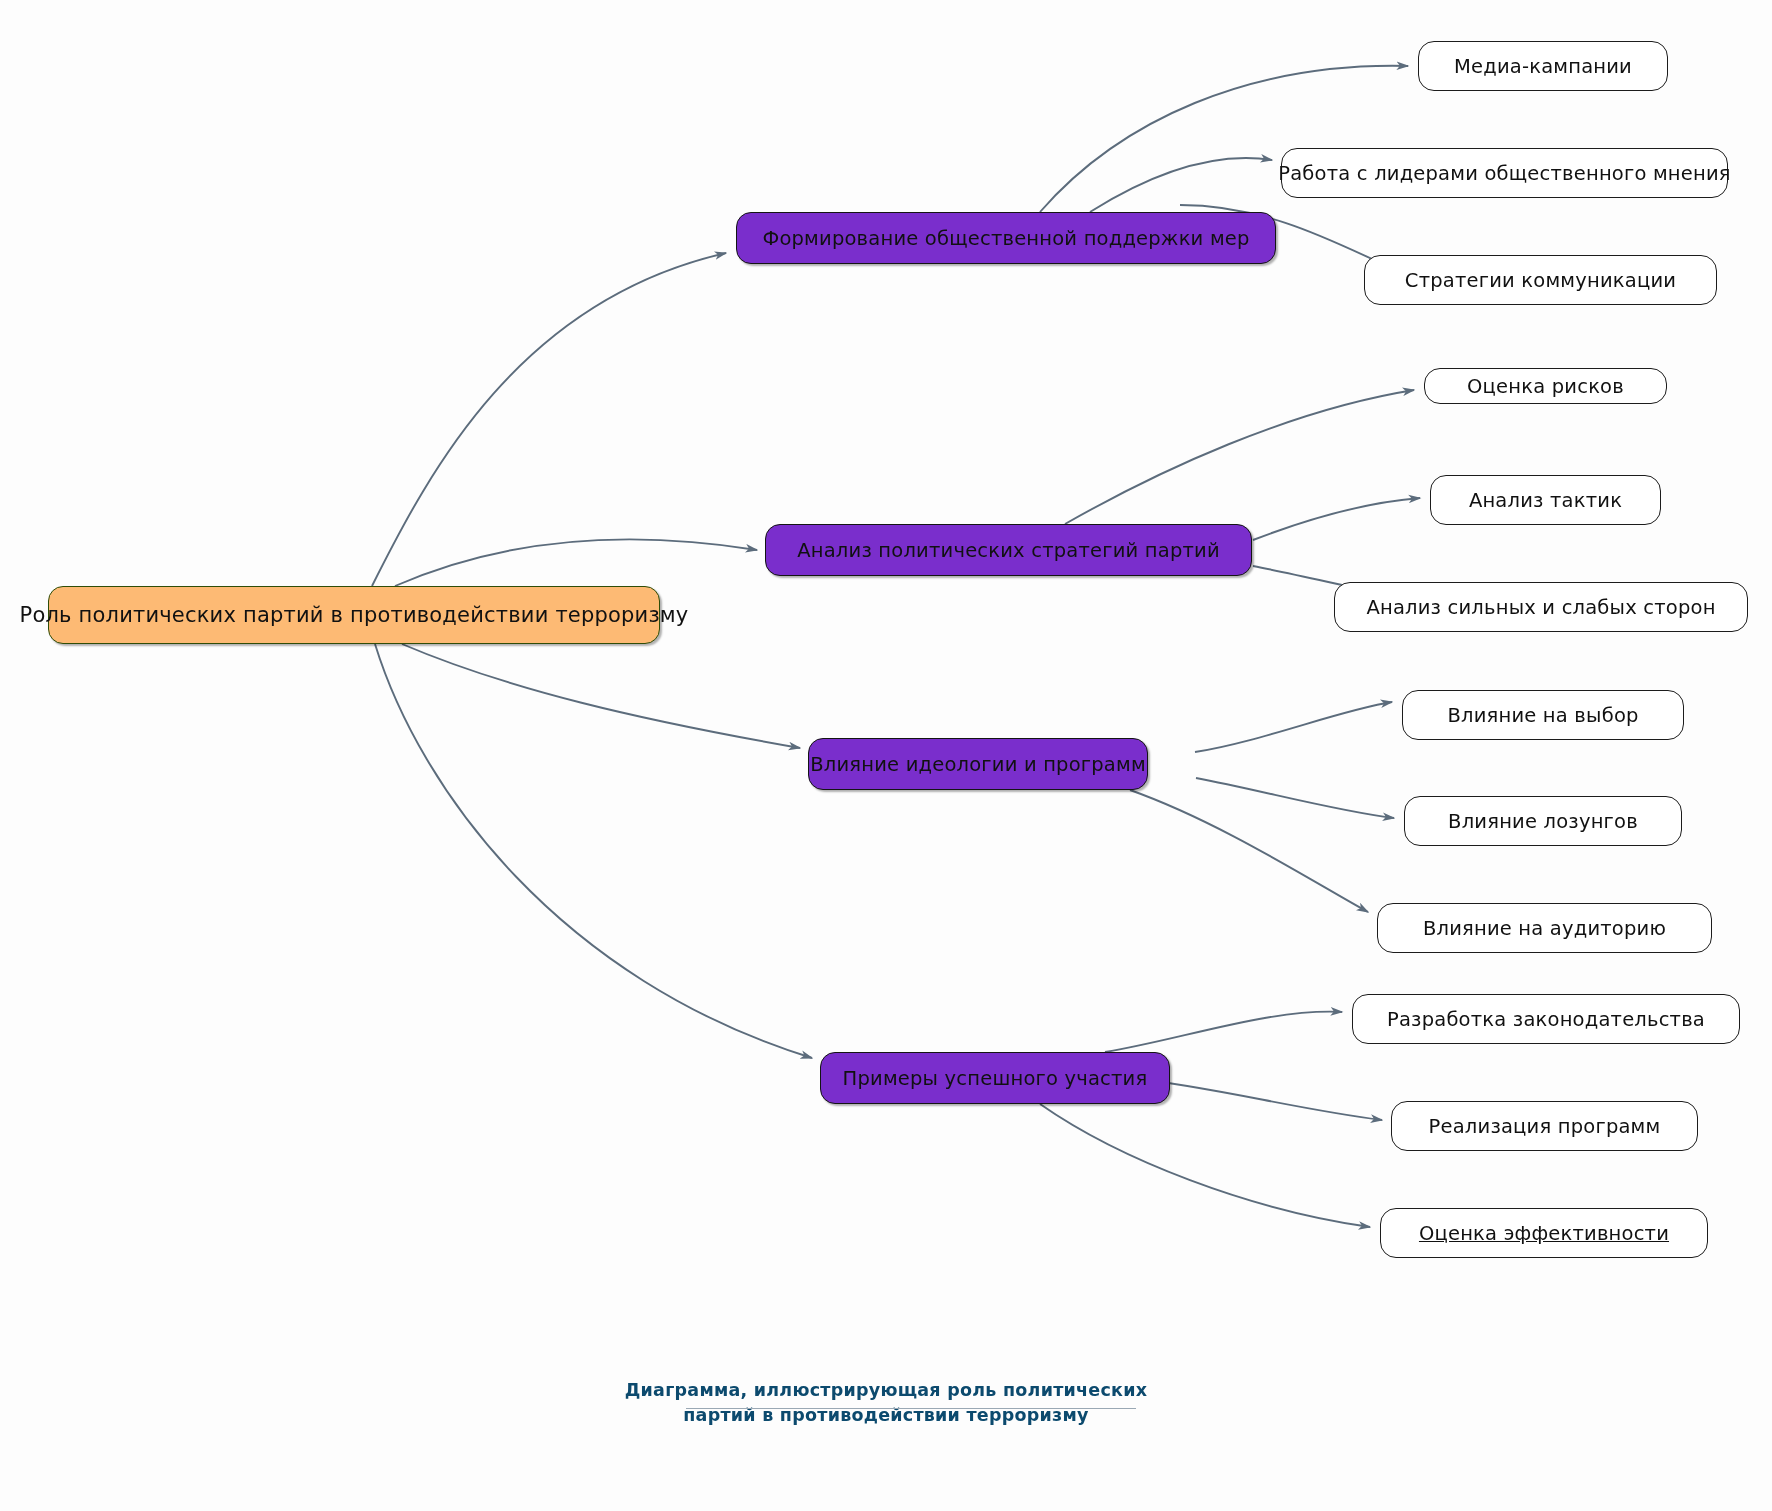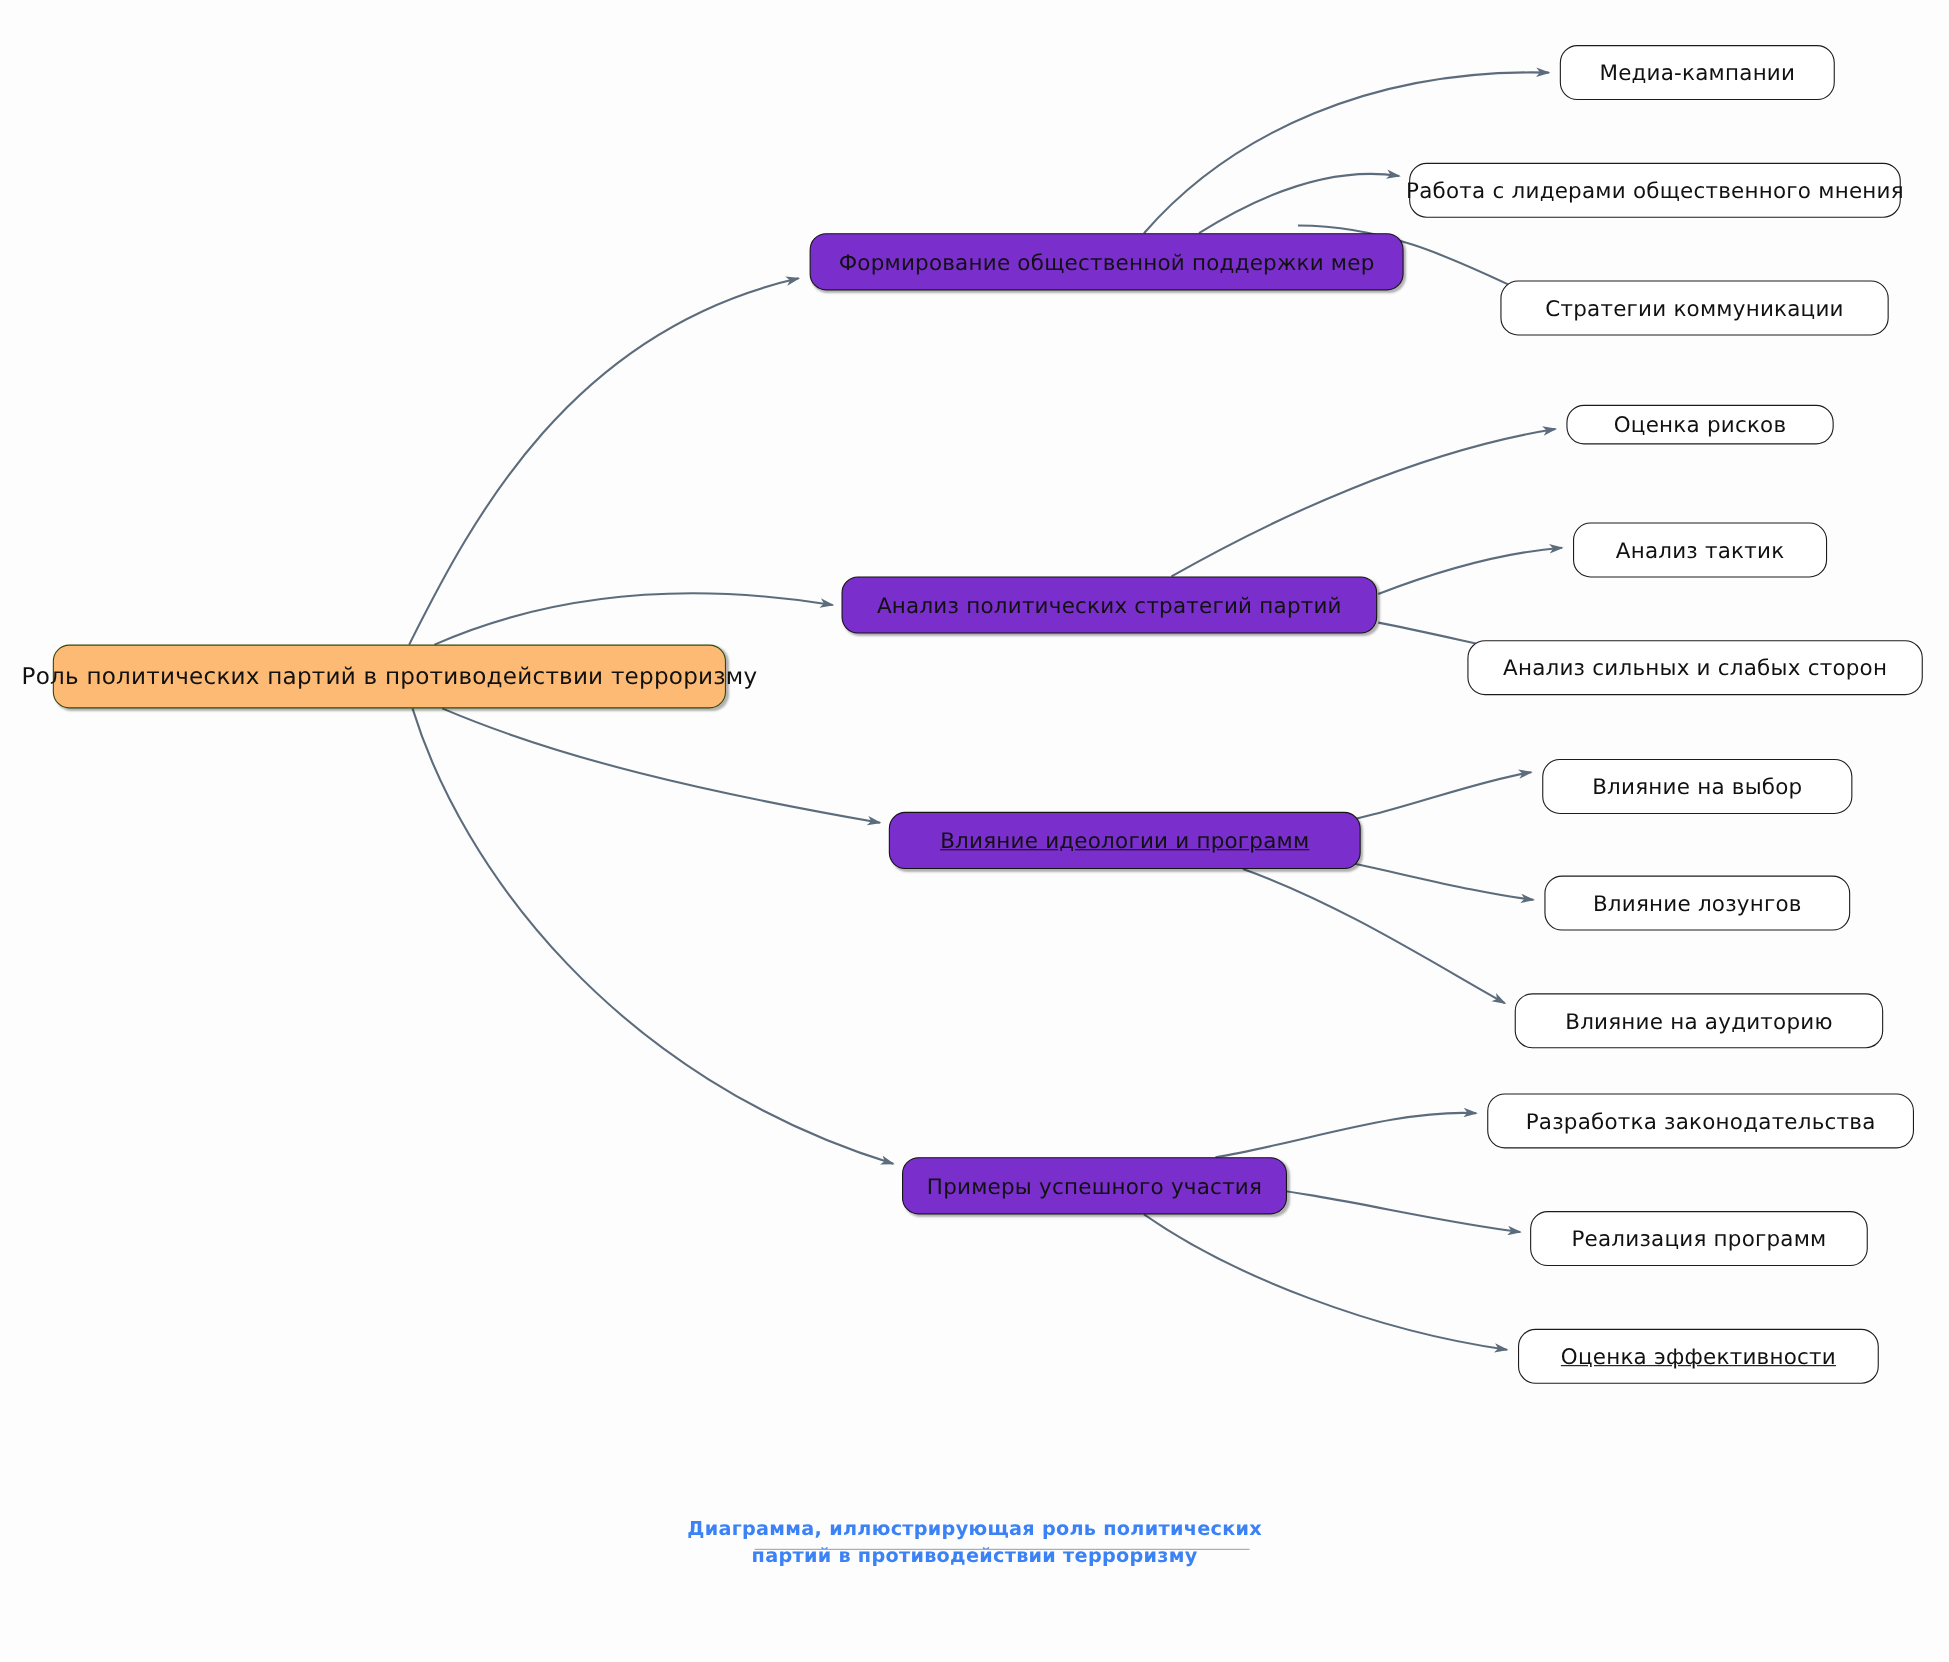--- a/index.html
+++ b/index.html
@@ -58,21 +58,21 @@
   .footer {
     position: absolute;
     left: 0;
     width: 1772px;
     text-align: center;
   }
   .footer-title {
     top: 1378px;
     font-size: 17.5px;
     font-weight: bold;
-    color: #3b82f6;
+    color: #0c4a6e;
     line-height: 1.42;
     letter-spacing: 0.25px;
   }
   .footer-rule {
     position: absolute;
     left: 686px;
     top: 1408px;
     width: 450px;
     height: 1px;
     background: #9aa8b4;
@@ -146,21 +146,21 @@
   <div class="node node-leaf" style="left:1424px;top:368px;width:243px;height:36px;">
     <span>Оценка рисков</span>
   </div>
   <div class="node node-leaf" style="left:1430px;top:475px;width:231px;height:50px;">
     <span>Анализ тактик</span>
   </div>
   <div class="node node-leaf" style="left:1334px;top:582px;width:414px;height:50px;">
     <span>Анализ сильных и слабых сторон</span>
   </div>
 
-  <div class="node node-branch" style="left:808px;top:738px;width:429px;height:52px;text-decoration:underline;">
+  <div class="node node-branch" style="left:808px;top:738px;width:340px;height:52px;">
     <span>Влияние идеологии и программ</span>
   </div>
   <div class="node node-leaf" style="left:1402px;top:690px;width:282px;height:50px;">
     <span>Влияние на выбор</span>
   </div>
   <div class="node node-leaf" style="left:1404px;top:796px;width:278px;height:50px;">
     <span>Влияние лозунгов</span>
   </div>
   <div class="node node-leaf" style="left:1377px;top:903px;width:335px;height:50px;">
     <span>Влияние на аудиторию</span>

